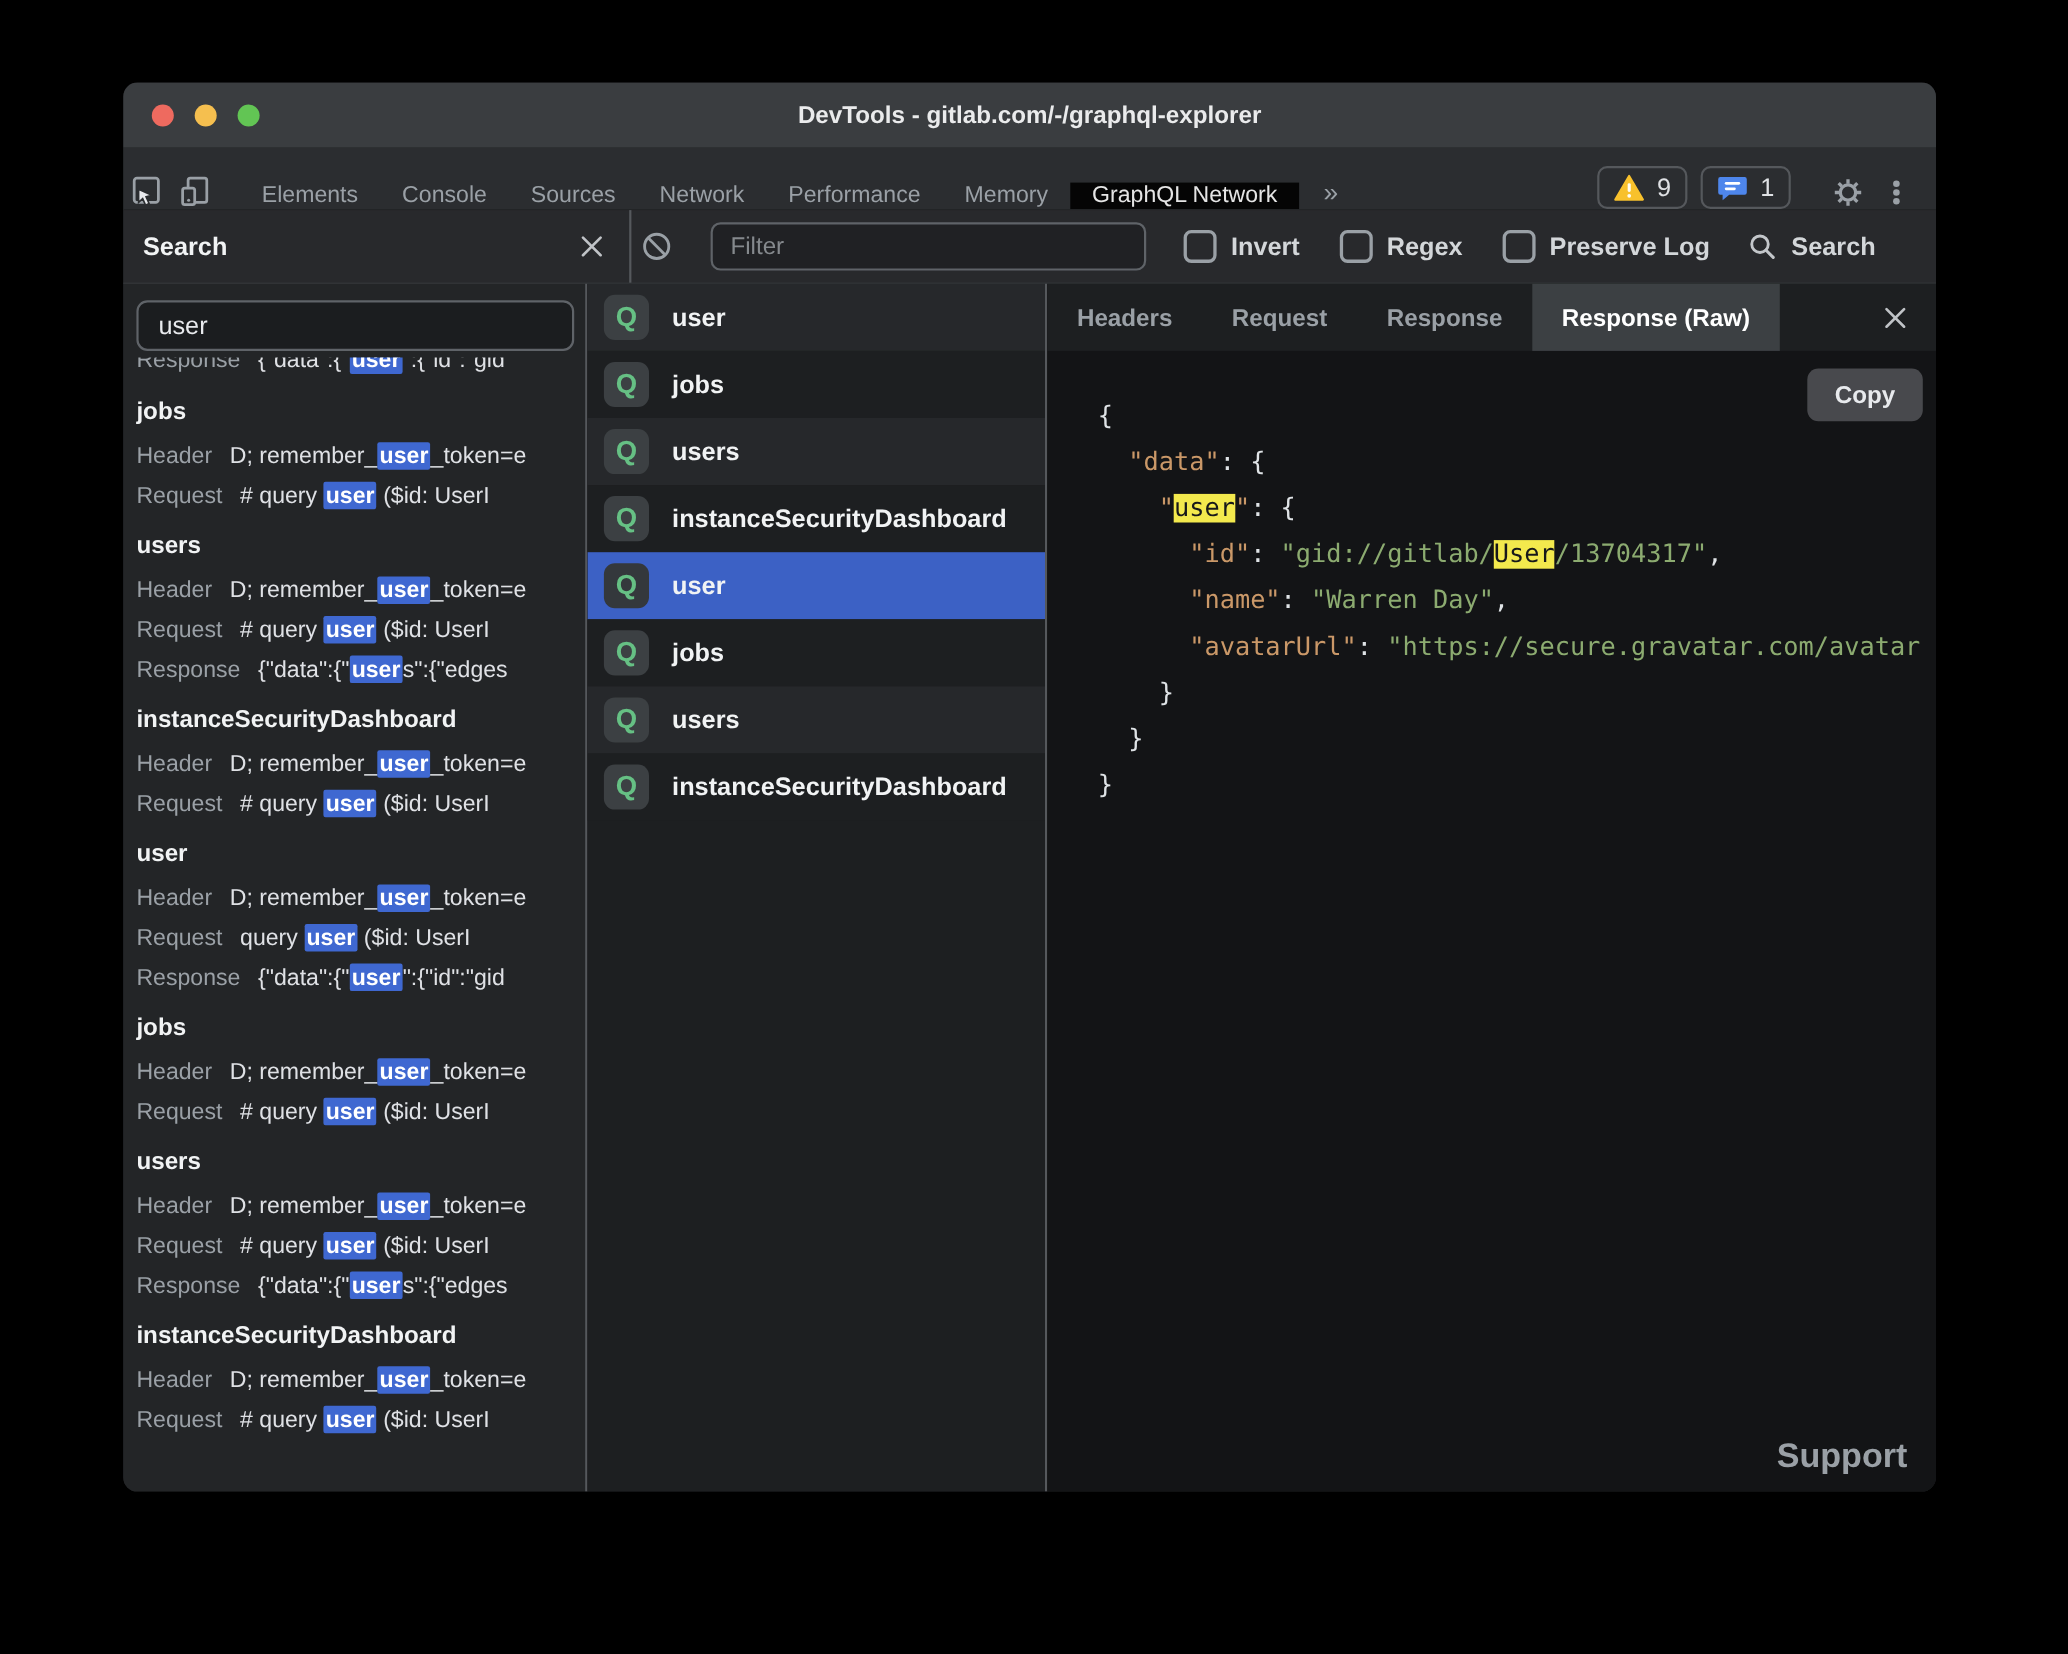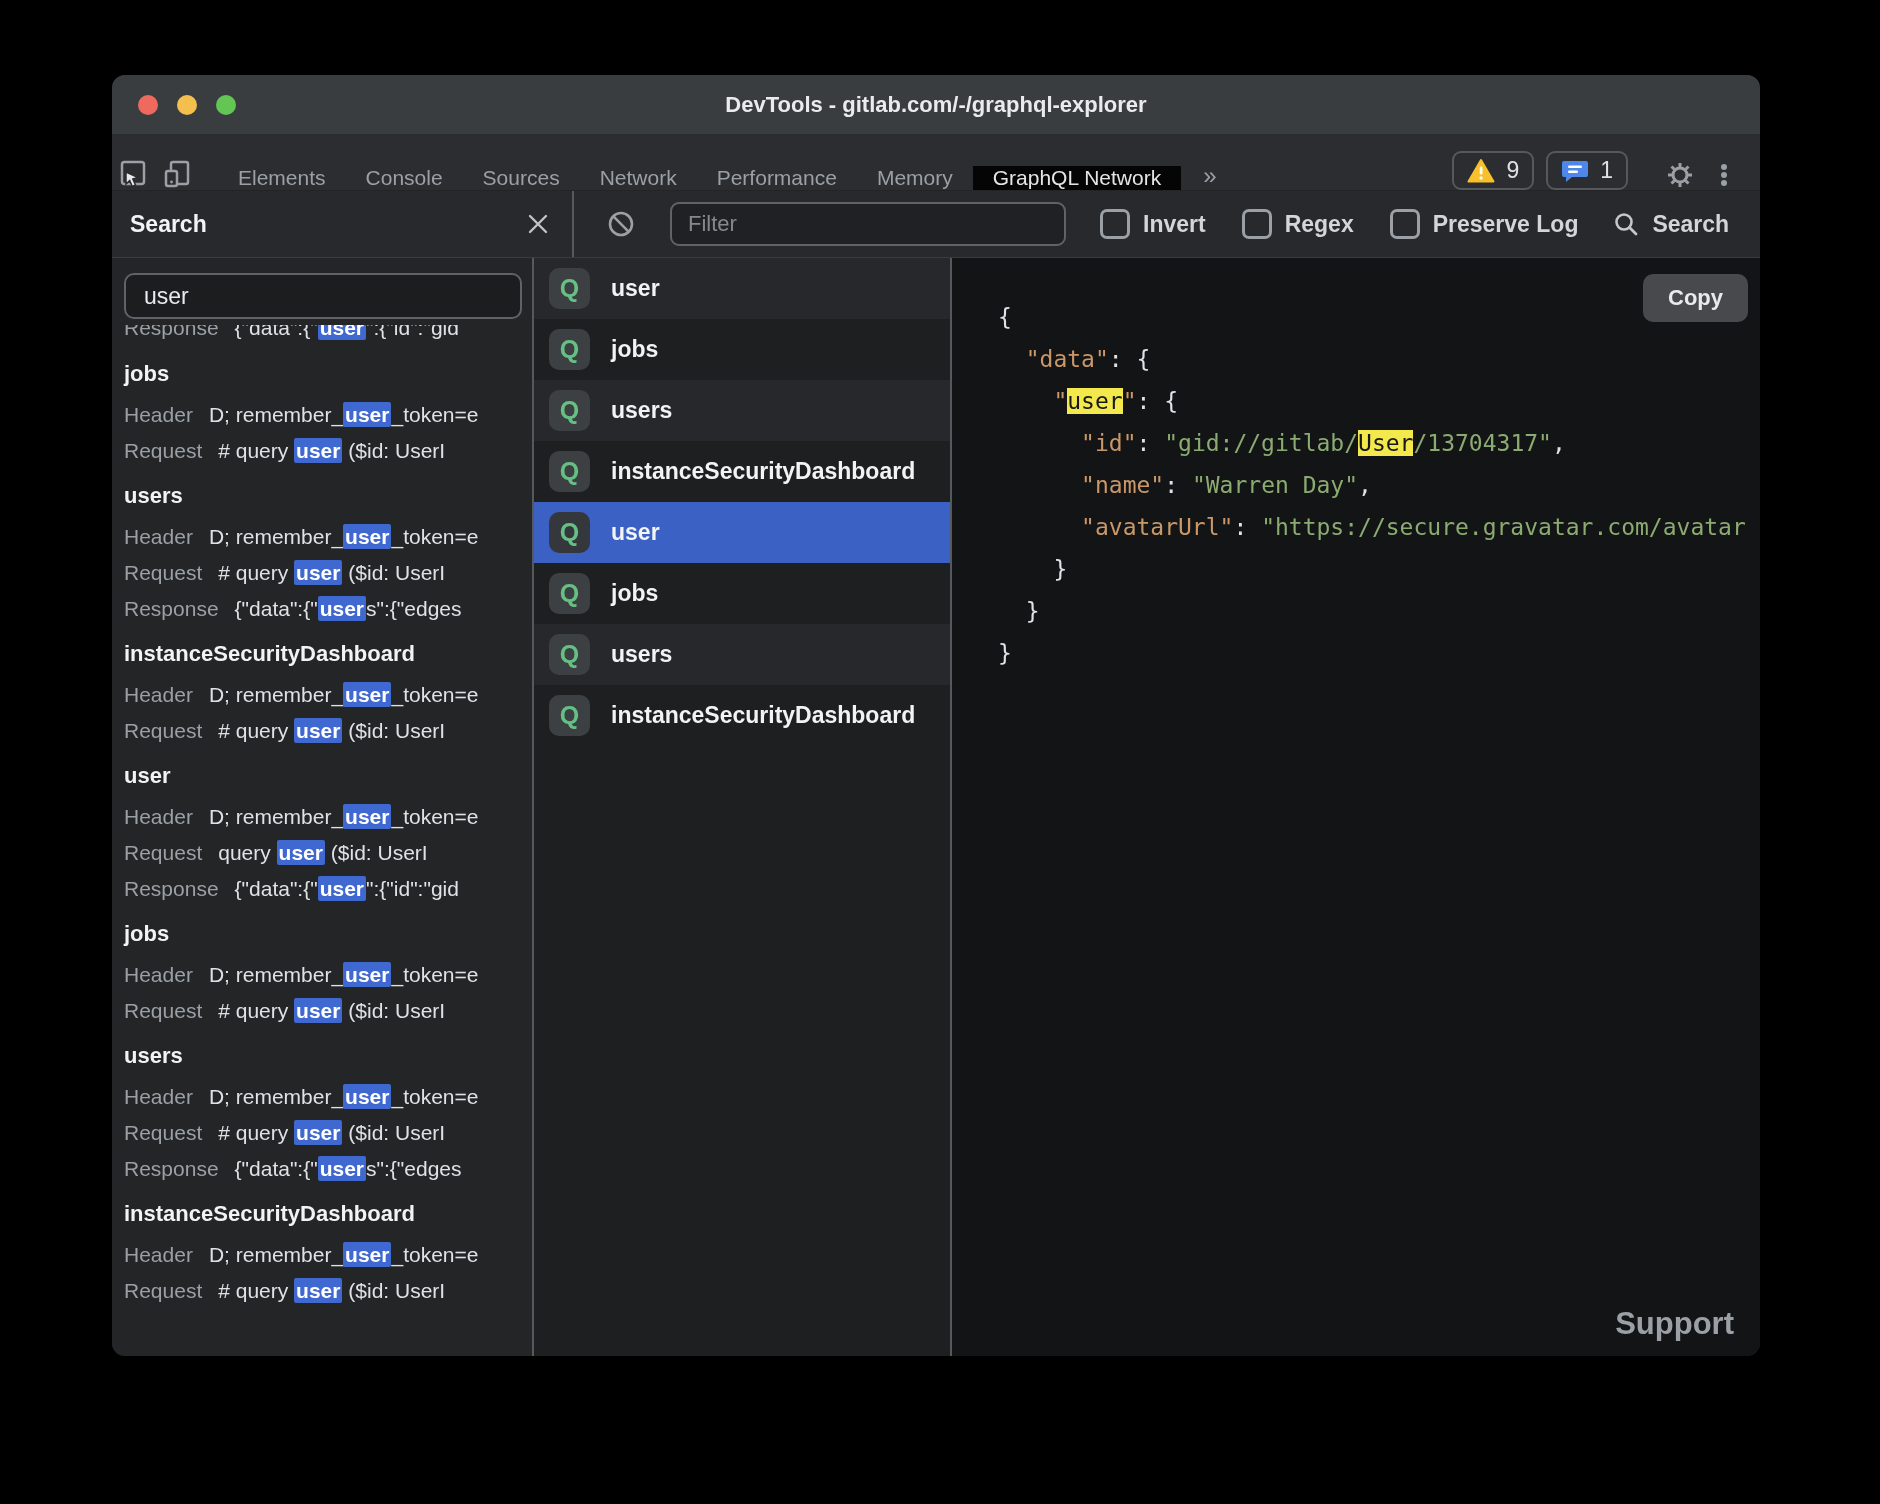--- a/index.html
+++ b/index.html
@@ -23,21 +23,21 @@
   .chevron{padding:0 22px;display:flex;align-items:center;color:#9aa0a6;font-size:24px;}
   .spacer{flex:1;}
   .badges{display:flex;align-items:center;gap:12px;padding-right:12px;}
   .badge{display:flex;align-items:center;gap:11px;border:2px solid #55585c;border-radius:9px;padding:4px 13px;color:#dfe1e4;font-size:23px;}
   .menu-icons{display:flex;align-items:center;padding-right:14px;}
 
   
   .toolbar2{height:66px;background:#28292c;display:flex;flex:none;border-bottom:1px solid #3a3d40;}
   .t2-left{width:420px;flex:none;border-right:2px solid #55585c;display:flex;align-items:center;padding:0 22px 0 18px;}
   .t2-title{flex:1;color:#f1f3f4;font-size:23px;font-weight:bold;}
-  .t2-right{flex:1;display:flex;align-items:center;gap:34px;padding:0 20px 0 32px;}
+  .t2-right{flex:1;display:flex;align-items:center;gap:34px;padding:0 20px 0 8px;}
   .filter-input{width:360px;height:40px;background:#202124;border:2px solid #5f6368;border-radius:9px;
     color:#e8eaed;font-size:22px;padding:0 16px;outline:none;font-family:"Liberation Sans",sans-serif;}
   .filter-input::placeholder{color:#85898d;}
   .cb-group{display:flex;align-items:center;gap:13px;}
   .checkbox{width:24px;height:24px;border:3px solid #9aa0a6;border-radius:7px;background:transparent;flex:none;}
   .cb-label{color:#d3d6d9;font-size:23px;font-weight:600;white-space:nowrap;}
   .search-group{display:flex;align-items:center;gap:12px;color:#d3d6d9;}
 
   
   .content{flex:1;display:flex;min-height:0;}
@@ -269,20 +269,34 @@
             <span class="q-label">users</span>
           </div>
           <div class="query-row dark">
             <div class="q-badge">Q</div>
             <span class="q-label">instanceSecurityDashboard</span>
           </div>
         </div>
     </div>
 
     <div class="panel-right">
+      <div class="detail-tabs">
+        <div style="display:flex">
+            <div class="dtab">Headers</div>
+            <div class="dtab">Request</div>
+            <div class="dtab">Response</div>
+            <div class="dtab active">Response (Raw)</div>
+          </div>
+        <div class="spacer"></div>
+        <div class="dclose">
+          <svg width="26" height="26" viewBox="0 0 26 26">
+              <path d="M5 5 L21 21 M21 5 L5 21" stroke="#c0c3c7" stroke-width="2.4" stroke-linecap="round"></path>
+            </svg>
+        </div>
+      </div>
       <div class="detail-body">
         <div class="code"><div class="code-line"><span class="c-p">{</span></div><div class="code-line"><span class="c-p">  </span><span class="c-k">"data"</span><span class="c-p">: {</span></div><div class="code-line"><span class="c-p">    </span><span class="c-k">"</span><span class="c-k hl-yellow">user</span><span class="c-k">"</span><span class="c-p">: {</span></div><div class="code-line"><span class="c-p">      </span><span class="c-k">"id"</span><span class="c-p">: </span><span class="c-v">"gid://gitlab/</span><span class="c-v hl-yellow">User</span><span class="c-v">/13704317"</span><span class="c-p">,</span></div><div class="code-line"><span class="c-p">      </span><span class="c-k">"name"</span><span class="c-p">: </span><span class="c-v">"Warren Day"</span><span class="c-p">,</span></div><div class="code-line"><span class="c-p">      </span><span class="c-k">"avatarUrl"</span><span class="c-p">: </span><span class="c-v">"https://secure.gravatar.com/avatar</span></div><div class="code-line"><span class="c-p">    }</span></div><div class="code-line"><span class="c-p">  }</span></div><div class="code-line"><span class="c-p">}</span></div></div>
         <div class="copy-btn">Copy</div>
         <div class="support">Support</div>
       </div>
     </div>
 
   </div>
 </div>
 

